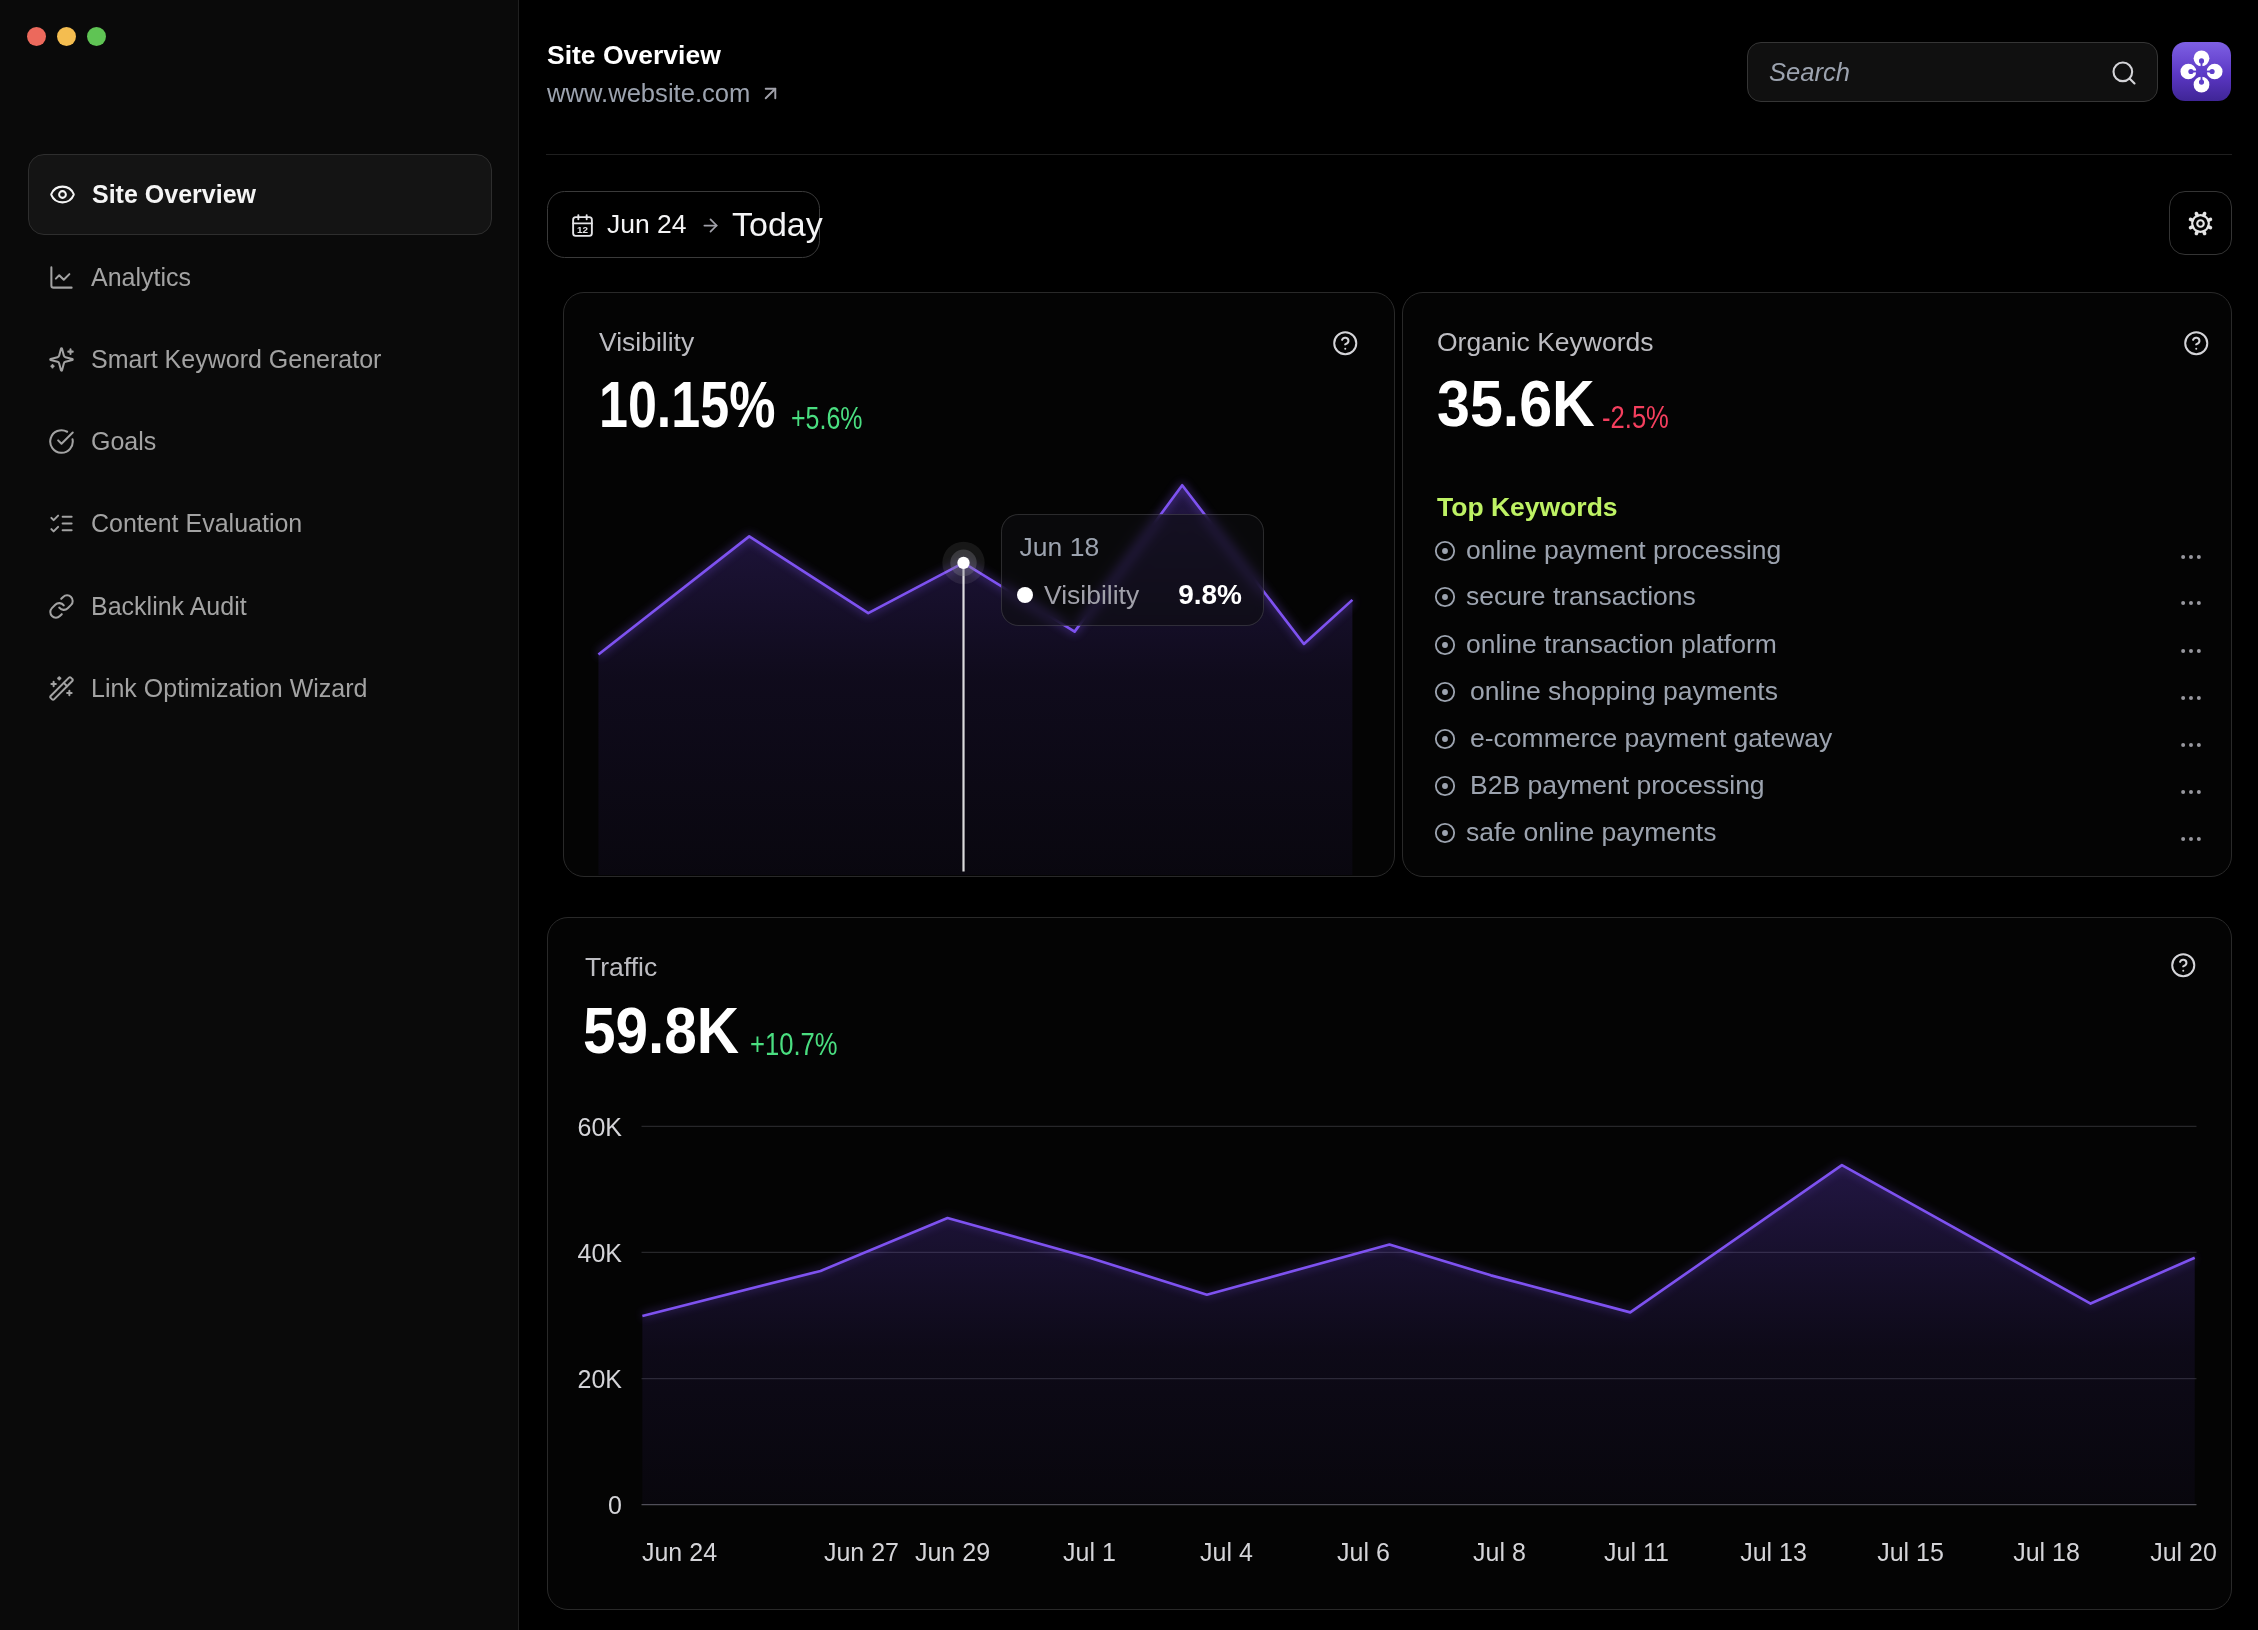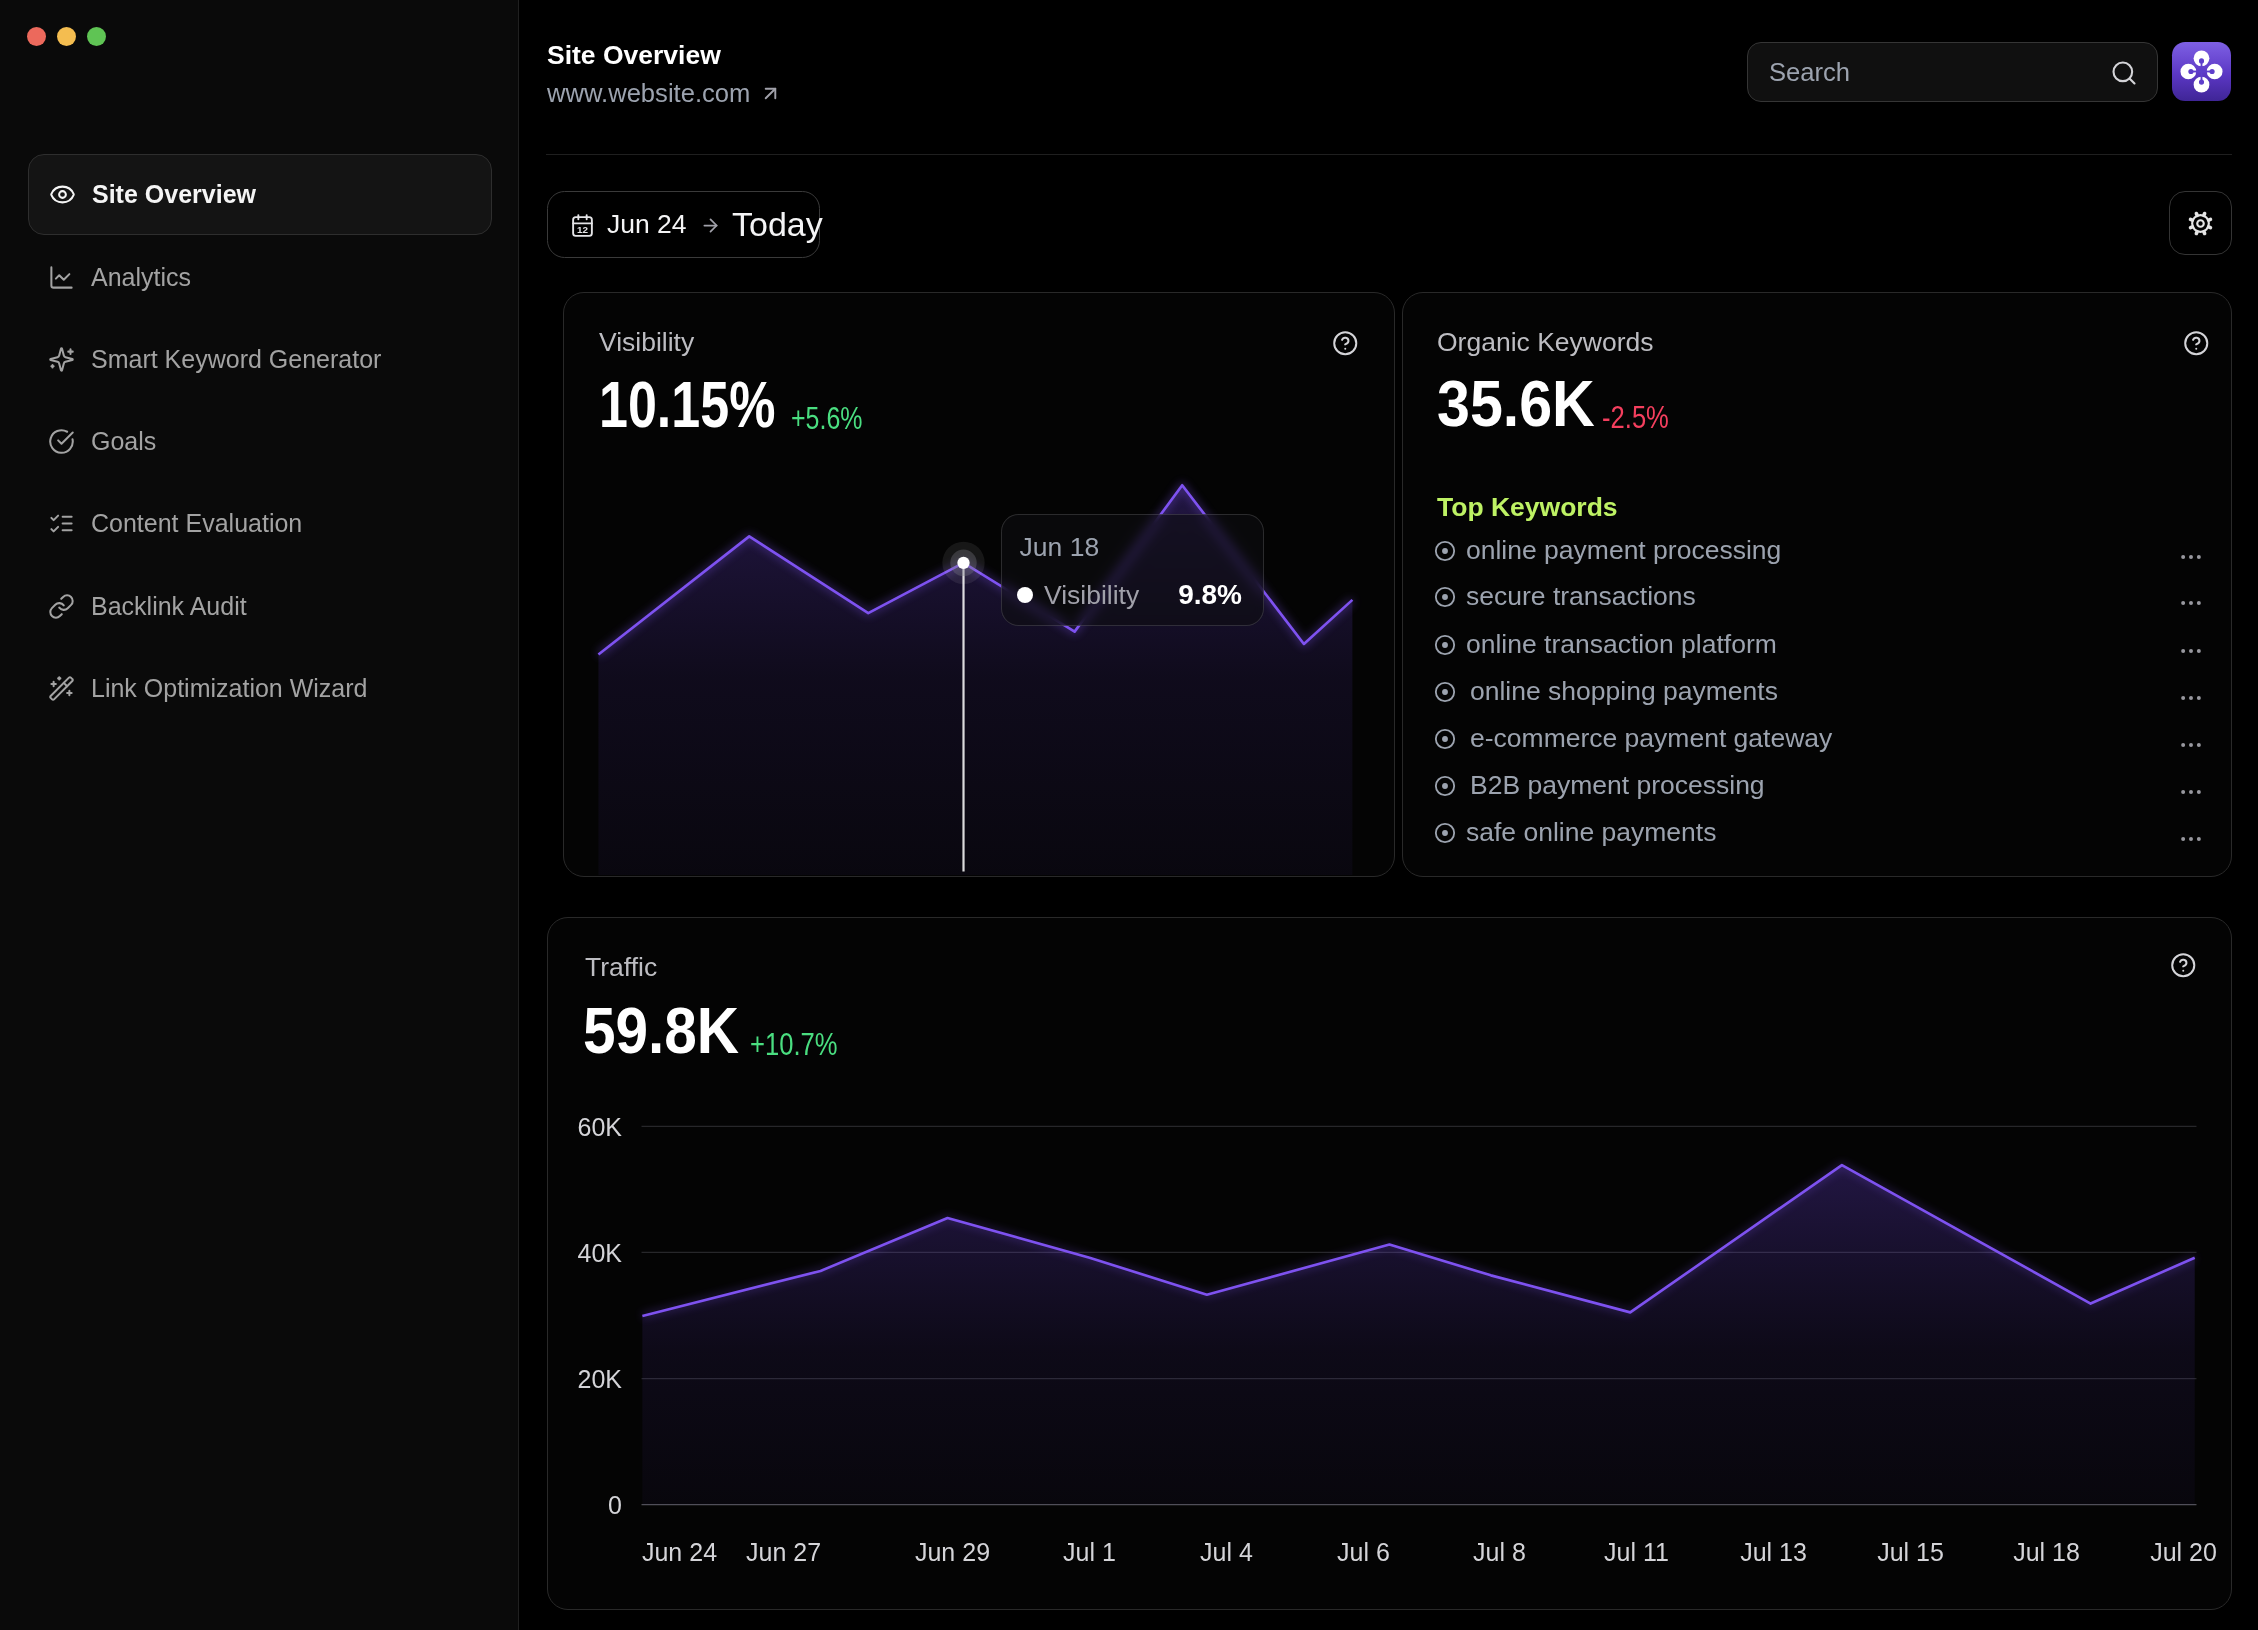--- a/index.html
+++ b/index.html
@@ -17,21 +17,21 @@
               display:flex; align-items:center; color:#a3a3a3; font-size:25px; }
   .nav-item svg { position:absolute; left:20px; width:27px; height:27px; }
   .nav-item span { position:absolute; left:63px; white-space:nowrap; }
   .nav-active { background:#141414; border:0.9px solid #2e2e2e; border-radius:16px;
                 color:#f5f5f5; font-weight:bold; }
 
   
   #title { position:absolute; left:547px; top:39px; font-size:26.5px; font-weight:bold; color:#fff; line-height:32px;}
   #url { position:absolute; left:547px; top:79px; font-size:25.6px; color:#9ca3af; line-height:29px; display:flex; align-items:center; gap:8.8px;}
   #search { position:absolute; left:1747px; top:42px; width:411px; height:60px;
-            border:1.3px solid #353535; border-radius:14px; background:#101010; }
+            border:1.3px solid #353535; border-radius:14px; background:#101010;font-style:italic; }
   #search .ph { position:absolute; left:21px; top:15px; font-size:25.6px; color:#9ca3af; }
   #search svg { position:absolute; right:19.4px; top:16px; width:28px; height:28px; }
   #logo { position:absolute; left:2172px; top:42px; width:59px; height:59px; border-radius:13.2px;
           background:linear-gradient(180deg,#7e60e4 0%,#5b37c4 55%,#3f2596 100%); }
   #divider { position:absolute; left:546px; top:154px; width:1686px; height:0.9px; background:#1f1f1f; }
   #datepill { position:absolute; left:547px; top:191px; width:273px; height:67px;
               border:1.3px solid #3a3a3a; border-radius:17.6px; display:flex; align-items:center; }
   #datepill .cal { position:absolute; left:22px; top:21px; width:25px; height:25px;}
   #datepill .t1 { position:absolute; left:59px; font-size:26.5px; color:#f4f4f5; }
   #datepill .ar { position:absolute; left:152px; top:23px; width:21px; height:21px; }
@@ -385,21 +385,21 @@
     <polygon points="107,451 309,400 453,340 614,385 747,427 954,370 1069,405 1227,447 1467,280 1749,437 1867,385 1867,665 107,665" fill="url(#gt)"></polygon>
     <polyline points="107,451 309,400 453,340 614,385 747,427 954,370 1069,405 1227,447 1467,280 1749,437 1867,385" fill="none" stroke="#7e52f0" stroke-width="6" stroke-linejoin="round" opacity="0.28" filter="url(#blt)"></polyline>
     <polyline points="107,451 309,400 453,340 614,385 747,427 954,370 1069,405 1227,447 1467,280 1749,437 1867,385" fill="none" stroke="#7e52f0" stroke-width="3" stroke-linejoin="round"></polyline>
   </svg>
   <div class="axlabel" style="right:1609px; top:196px; width:0;"></div>
   <div class="axlabel" style="left:0px;  top:196px; width:74px; text-align:right;">60K</div>
   <div class="axlabel" style="left:0px;  top:322px; width:74px; text-align:right;">40K</div>
   <div class="axlabel" style="left:0px;  top:448px; width:74px; text-align:right;">20K</div>
   <div class="axlabel" style="left:0px;  top:574px; width:74px; text-align:right;">0</div>
   <div class="axlabel" style="left:61px;  top:621px; width:141px; text-align:center;">Jun 24</div>
-  <div class="axlabel" style="left:198px; top:621px; width:141px; text-align:left;">Jun 27</div>
+  <div class="axlabel" style="left:210px; top:621px; width:141px; text-align:right;">Jun 27</div>
   <div class="axlabel" style="left:334px; top:621px; width:141px; text-align:center;">Jun 29</div>
   <div class="axlabel" style="left:471px; top:621px; width:141px; text-align:center;">Jul 1</div>
   <div class="axlabel" style="left:608px; top:621px; width:141px; text-align:center;">Jul 4</div>
   <div class="axlabel" style="left:745px; top:621px; width:141px; text-align:center;">Jul 6</div>
   <div class="axlabel" style="left:881px; top:621px; width:141px; text-align:center;">Jul 8</div>
   <div class="axlabel" style="left:1018px; top:621px; width:141px; text-align:center;">Jul 11</div>
   <div class="axlabel" style="left:1155px; top:621px; width:141px; text-align:center;">Jul 13</div>
   <div class="axlabel" style="left:1292px; top:621px; width:141px; text-align:center;">Jul 15</div>
   <div class="axlabel" style="left:1428px; top:621px; width:141px; text-align:center;">Jul 18</div>
   <div class="axlabel" style="left:1565px; top:621px; width:141px; text-align:center;">Jul 20</div>

